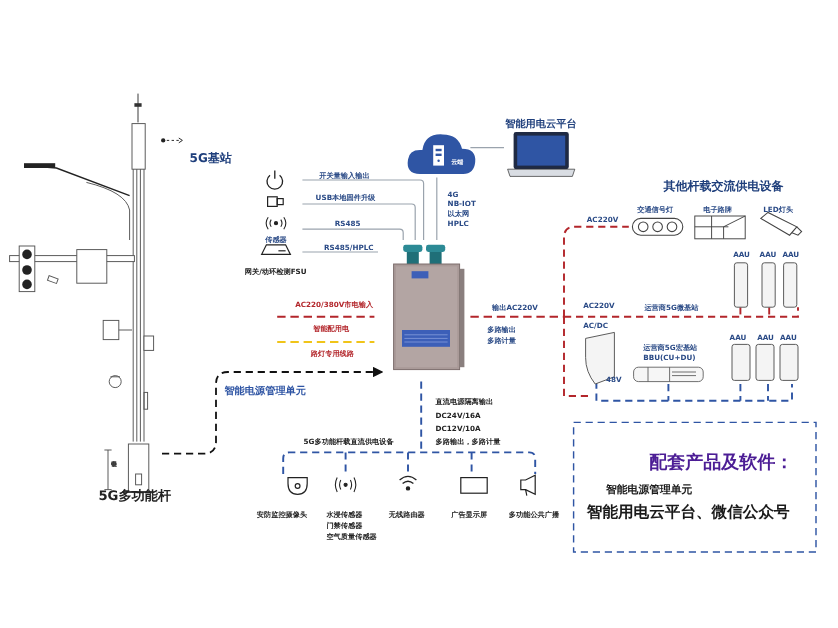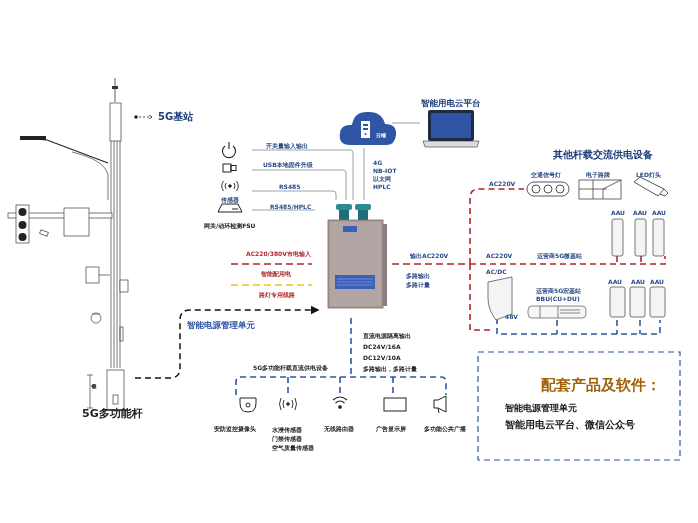--- a/index.html
+++ b/index.html
@@ -215,21 +215,21 @@
     <rect x="384" y="398" width="22" height="13"></rect>
   </g>
   <g fill="none" stroke="#222" stroke-width="1">
     <path d="M434,400 L438,400 L446,396 L446,412 L438,408 L434,408 Z"></path>
     <line x1="438" y1="408" x2="439" y2="413"></line>
   </g>
 
   <rect x="478" y="352" width="202" height="108" fill="none" stroke="#2f55a4" stroke-width="1.2" stroke-dasharray="6,4"></rect>
 </svg>
 
-<div class="tb" style="left:158px;top:110px;font-size:10px;color:#1f3f7c;">5G基站</div>
+<div class="tb" style="left:158px;top:125px;font-size:10px;color:#1f3f7c;">5G基站</div>
 <div class="tb" style="left:82px;top:406px;font-size:11px;color:#222;">5G多功能杆</div>
 <div class="abs" style="left:91px;top:379px;font-size:5px;color:#333;writing-mode:vertical-rl;">中继设备仓</div>
 
 <div class="t" style="left:266px;top:142px;">开关量输入输出</div>
 <div class="t" style="left:263px;top:161px;">USB本地固件升级</div>
 <div class="t" style="left:279px;top:183px;">RS485</div>
 <div class="t" style="left:221px;top:196px;">传感器</div>
 <div class="t" style="left:270px;top:203px;">RS485/HPLC</div>
 <div class="t" style="left:204px;top:222px;color:#222;">网关/动环检测FSU</div>
 
@@ -281,15 +281,15 @@
 
 <div class="t" style="left:253px;top:364px;color:#222;">5G多功能杆载直流供电设备</div>
 <div class="t" style="left:214px;top:425px;color:#222;">安防监控摄像头</div>
 <div class="abs" style="left:272px;top:425px;font-size:6px;line-height:9px;color:#222;font-weight:bold;white-space:pre;">水浸传感器
 门禁传感器
 空气质量传感器</div>
 <div class="t" style="left:324px;top:425px;color:#222;">无线路由器</div>
 <div class="t" style="left:376px;top:425px;color:#222;">广告显示屏</div>
 <div class="t" style="left:424px;top:425px;color:#222;">多功能公共广播</div>
 
-<div class="tb" style="left:505px;top:376px;font-size:15px;color:#a16207;padding-left:36px;">配套产品及软件：</div>
+<div class="tb" style="left:505px;top:376px;font-size:15px;color:#4c1d95;padding-left:36px;">配套产品及软件：</div>
 <div class="tb" style="left:505px;top:402px;font-size:9px;color:#1a1a1a;">智能电源管理单元</div>
-<div class="tb" style="left:505px;top:418px;font-size:10px;color:#1a1a1a;">智能用电云平台、微信公众号</div>
+<div class="tb" style="left:489px;top:418px;font-size:13px;color:#1a1a1a;">智能用电云平台、微信公众号</div>
 
 </body></html>

